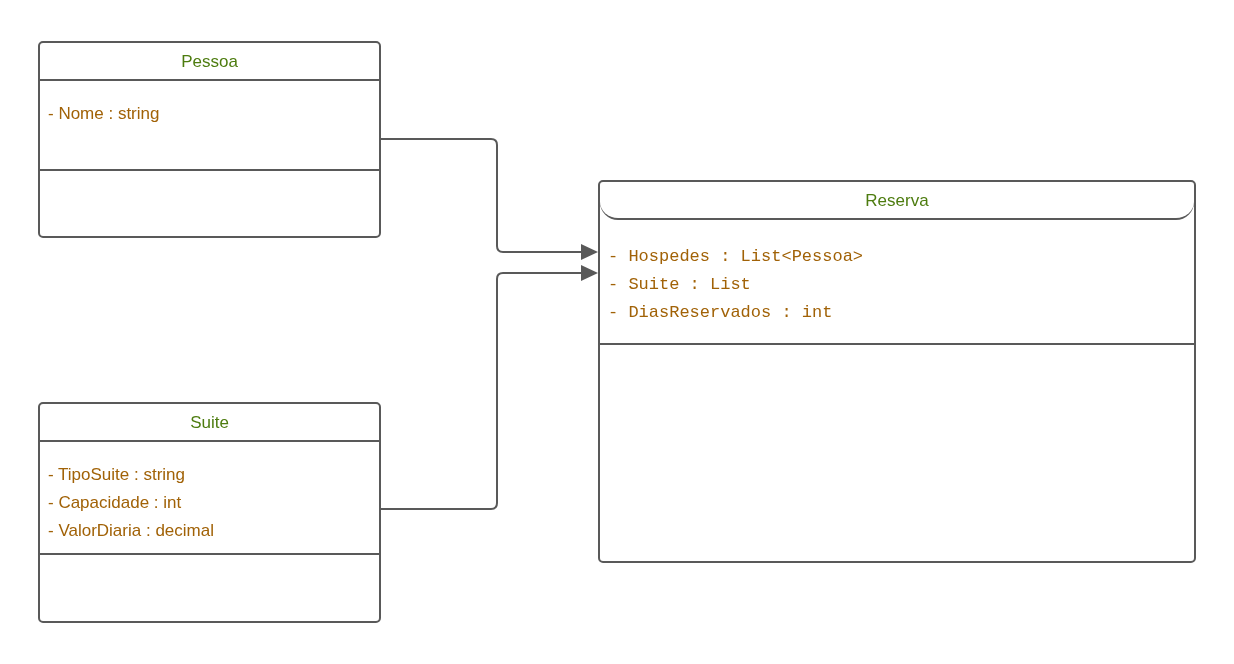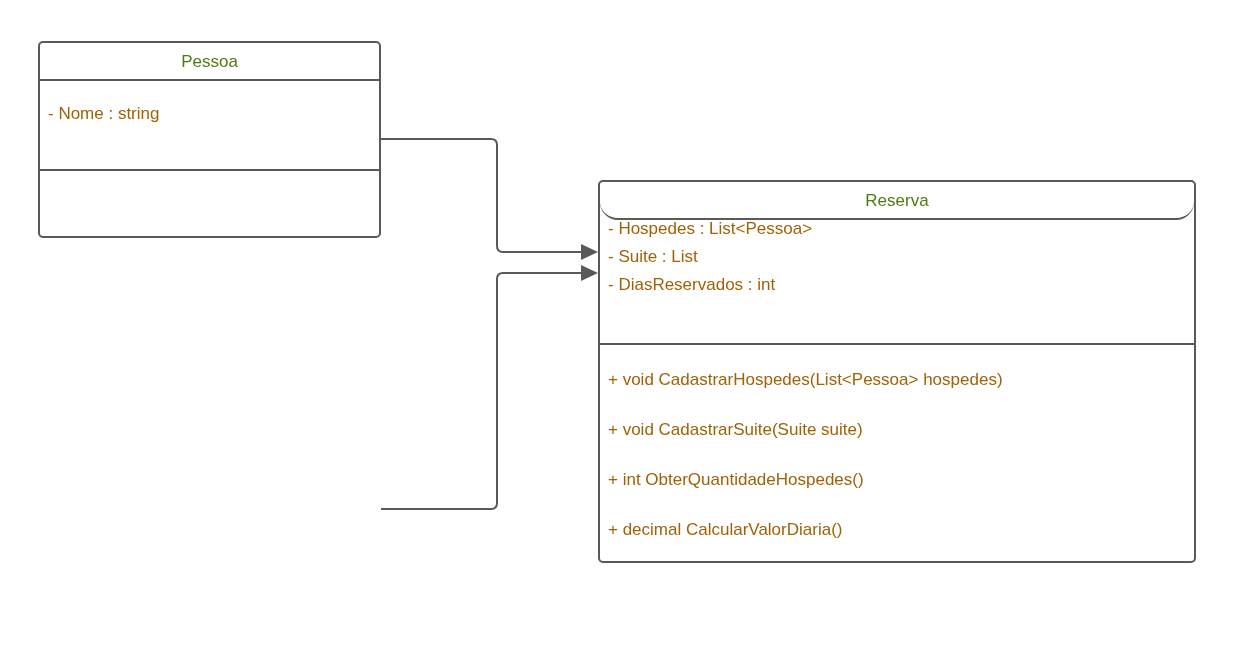--- a/index.html
+++ b/index.html
@@ -99,29 +99,32 @@
   </svg>
 
   <div class="uml-class" style="left:38px; top:41px; width:343px; height:197px;">
     <div class="class-title" style="height:38px;">Pessoa</div>
     <div class="class-section attrs section-divider" style="height:90px; padding-top:24px;">
       <div class="member-row">- Nome : string</div>
     </div>
     <div class="class-section methods empty-section" style="flex:1;"></div>
   </div>
 
+  <div class="uml-class" style="left:38px; top:402px; width:343px; height:221px;">
+    <div class="class-title" style="height:38px;">Suite</div>
+    <div class="class-section attrs section-divider" style="height:113px; padding-top:24px;">
+      <div class="member-row">- TipoSuite : string</div>
+      <div class="member-row">- Capacidade : int</div>
+      <div class="member-row">- ValorDiaria : decimal</div>
+    </div>
+    <div class="class-section methods empty-section" style="flex:1;"></div>
+  </div>
 
   <div class="uml-class" style="left:598px; top:180px; width:598px; height:383px;">
     <div class="class-title" style="height:38px;border-radius:18px;">Reserva</div>
-    <div class="class-section attrs section-divider" style="height:125px; ">
+    <div class="class-section attrs section-divider" style="height:125px; padding-top:28px;font-family:Liberation Mono, monospace;">
       <div class="member-row">- Hospedes : List&lt;Pessoa&gt;</div>
       <div class="member-row">- Suite : List</div>
       <div class="member-row">- DiasReservados : int</div>
-    </div>
-    <div class="class-section methods" style="flex:1; padding-top:26px;">
-      <div class="member-row">+ void CadastrarHospedes(List&lt;Pessoa&gt; hospedes)</div>
-      <div class="member-row">+ void CadastrarSuite(Suite suite)</div>
-      <div class="member-row">+ int ObterQuantidadeHospedes()</div>
-      <div class="member-row">+ decimal CalcularValorDiaria()</div>
     </div>
   </div>
 
 </div>
 
 </body></html>

